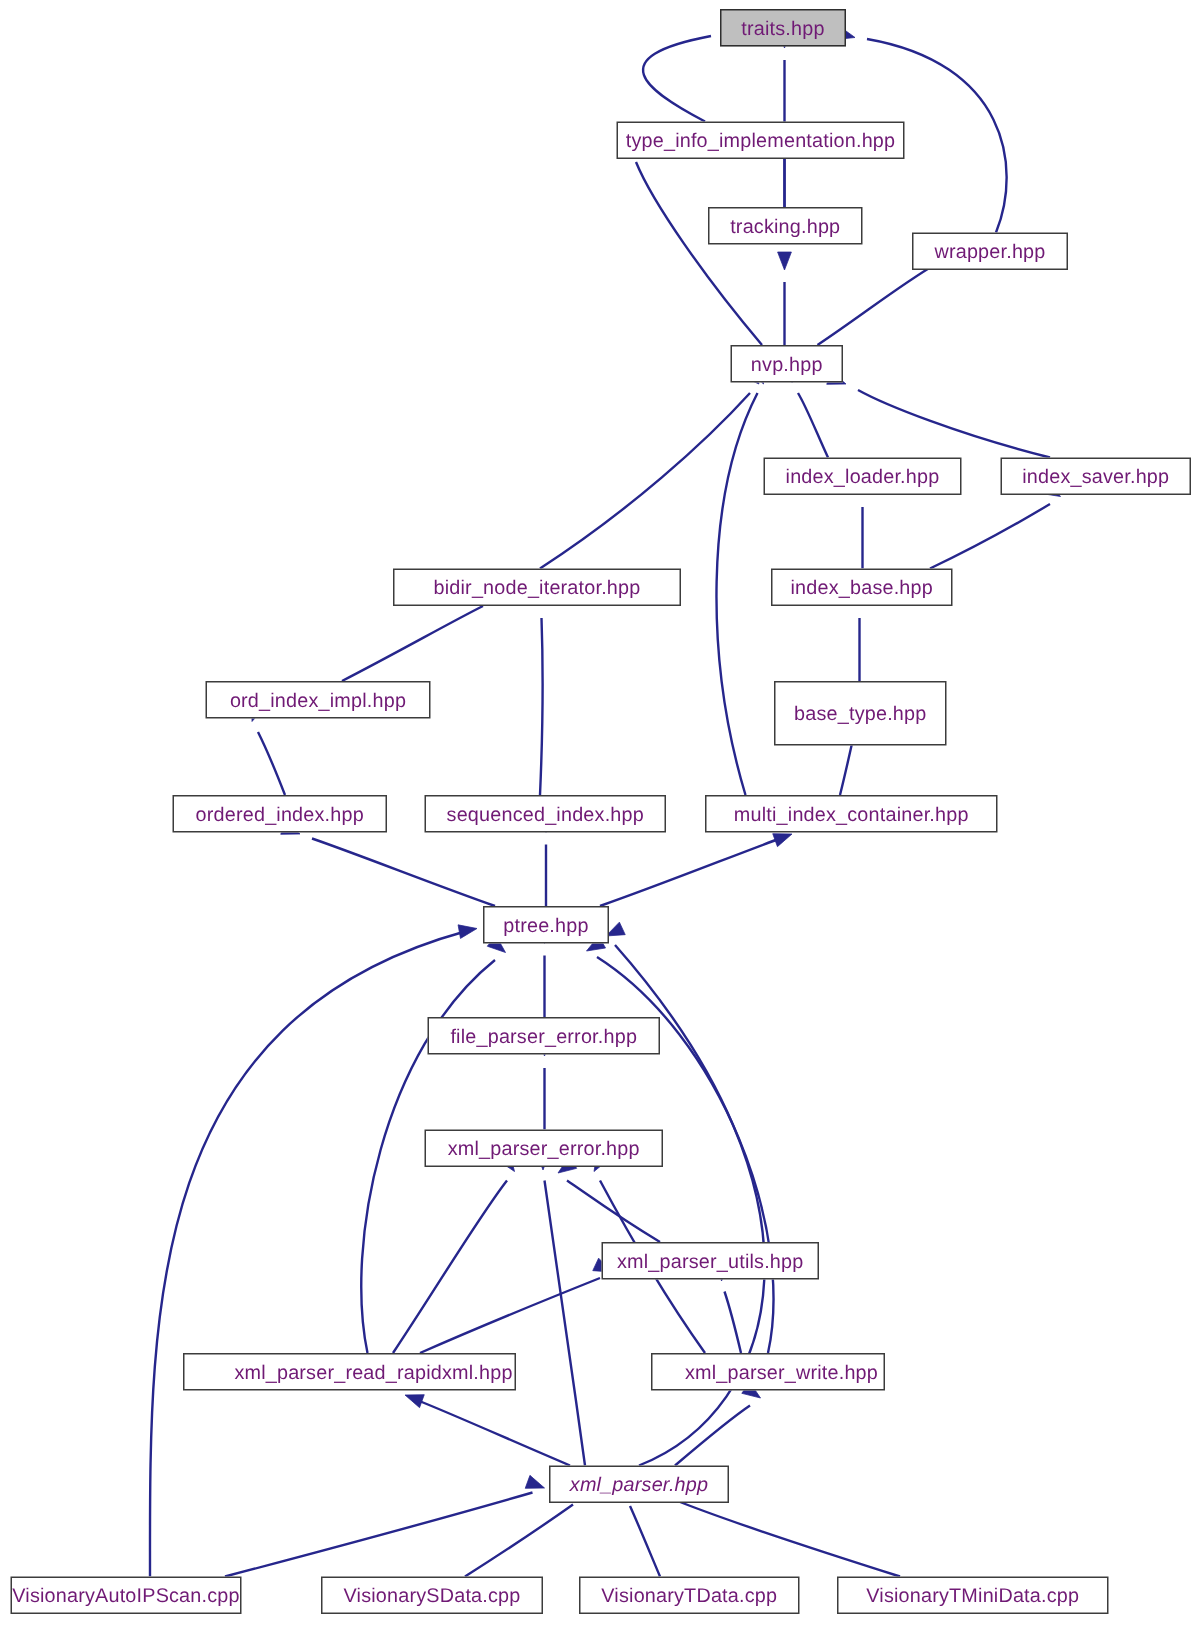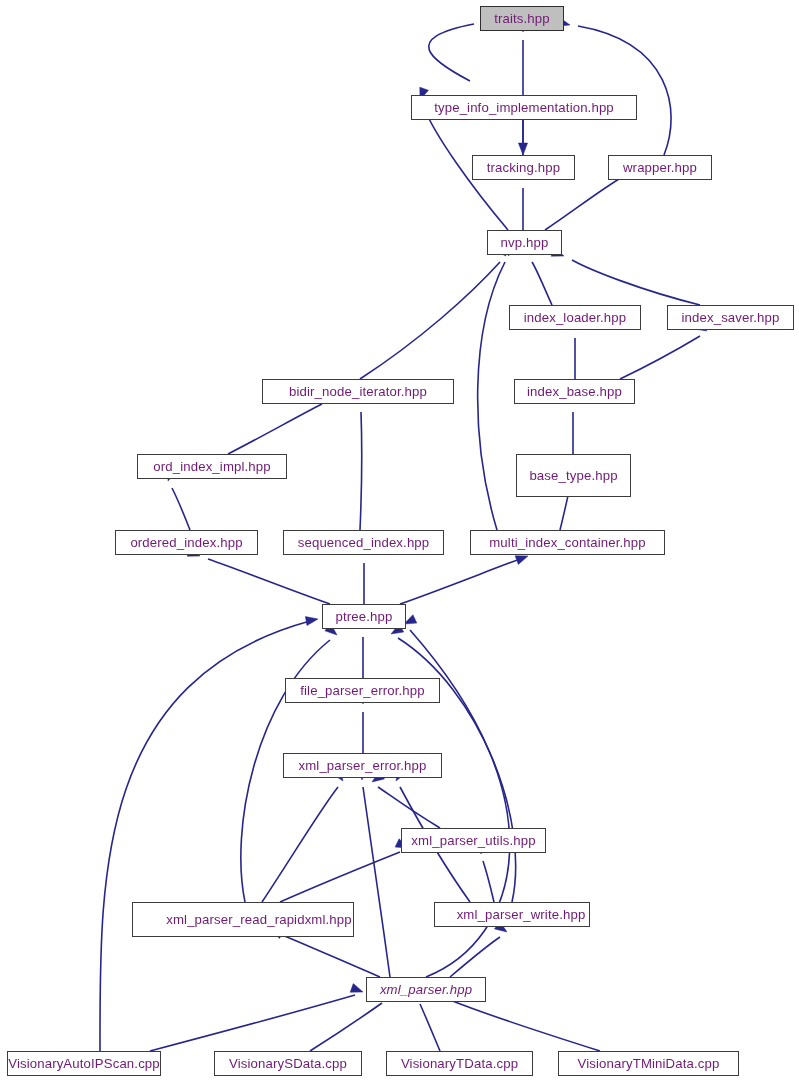--- a/index.html
+++ b/index.html
@@ -141,24 +141,24 @@
         <polygon points="363,992 350.150395891271,992.2183443357071 353.29698120986717,983.5731722244768" class="arrow-head"></polygon>
         <polygon points="389,998 376.5317238613173,994.8851821675169 381.80862707574687,987.3489833600581" class="arrow-head"></polygon>
         <polygon points="417,997 416.7816556642928,984.150395891271 425.42682777552324,987.2969812098672" class="arrow-head"></polygon>
         <polygon points="443,997 452.70301879013283,988.5731722244768 455.849604108729,997.2183443357071" class="arrow-head"></polygon>
       </g>
   </svg>
   <div id="nodes-layer">
       <div class="node-box current" title="traits.hpp" style="left: 480px; top: 6px; width: 84px; height: 25px;">
         <span class="node-label">traits.hpp</span>
       </div>
-      <div class="node-box" title="type_info_implementation.hpp" style="left: 411px; top: 95px; width: 226px; height: 25px;">
+      <div class="node-box" title="type_info_implementation.hpp" style="left: 411px; top: 81px; width: 192px; height: 25px;">
         <span class="node-label">type_info_implementation.hpp</span>
       </div>
-      <div class="node-box" title="tracking.hpp" style="left: 472px; top: 155px; width: 103px; height: 25px;">
+      <div class="node-box" title="tracking.hpp" style="left: 472px; top: 138px; width: 103px; height: 25px;">
         <span class="node-label">tracking.hpp</span>
       </div>
       <div class="node-box" title="wrapper.hpp" style="left: 608px; top: 155px; width: 104px; height: 25px;">
         <span class="node-label">wrapper.hpp</span>
       </div>
       <div class="node-box" title="nvp.hpp" style="left: 487px; top: 230px; width: 75px; height: 25px;">
         <span class="node-label">nvp.hpp</span>
       </div>
       <div class="node-box" title="index_loader.hpp" style="left: 509px; top: 305px; width: 132px; height: 25px;">
         <span class="node-label">index_loader.hpp</span>
@@ -192,21 +192,21 @@
       </div>
       <div class="node-box" title="file_parser_error.hpp" style="left: 285px; top: 678px; width: 155px; height: 25px;">
         <span class="node-label">file_parser_error.hpp</span>
       </div>
       <div class="node-box" title="xml_parser_error.hpp" style="left: 283px; top: 753px; width: 159px; height: 25px;">
         <span class="node-label">xml_parser_error.hpp</span>
       </div>
       <div class="node-box" title="xml_parser_utils.hpp" style="left: 401px; top: 828px; width: 145px; height: 25px;">
         <span class="node-label">xml_parser_utils.hpp</span>
       </div>
-      <div class="node-box" title="xml_parser_read_rapidxml.hpp" style="left: 132px; top: 902px; width: 222px; height: 35px; padding-left: 32px;">
+      <div class="node-box" title="xml_parser_read_rapidxml.hpp" style="left: 122px; top: 902px; width: 222px; height: 25px; padding-left: 32px;">
         <span class="node-label">xml_parser_read_rapidxml.hpp</span>
       </div>
       <div class="node-box" title="xml_parser_write.hpp" style="left: 434px; top: 902px; width: 156px; height: 25px; padding-left: 18px;">
         <span class="node-label">xml_parser_write.hpp</span>
       </div>
       <div class="node-box" title="xml_parser.hpp" style="left: 366px; top: 977px; width: 120px; height: 25px; font-style: italic;">
         <span class="node-label">xml_parser.hpp</span>
       </div>
       <div class="node-box" title="VisionaryAutoIPScan.cpp" style="left: 7px; top: 1051px; width: 154px; height: 25px; justify-content: center;">
         <span class="node-label">VisionaryAutoIPScan.cpp</span>

